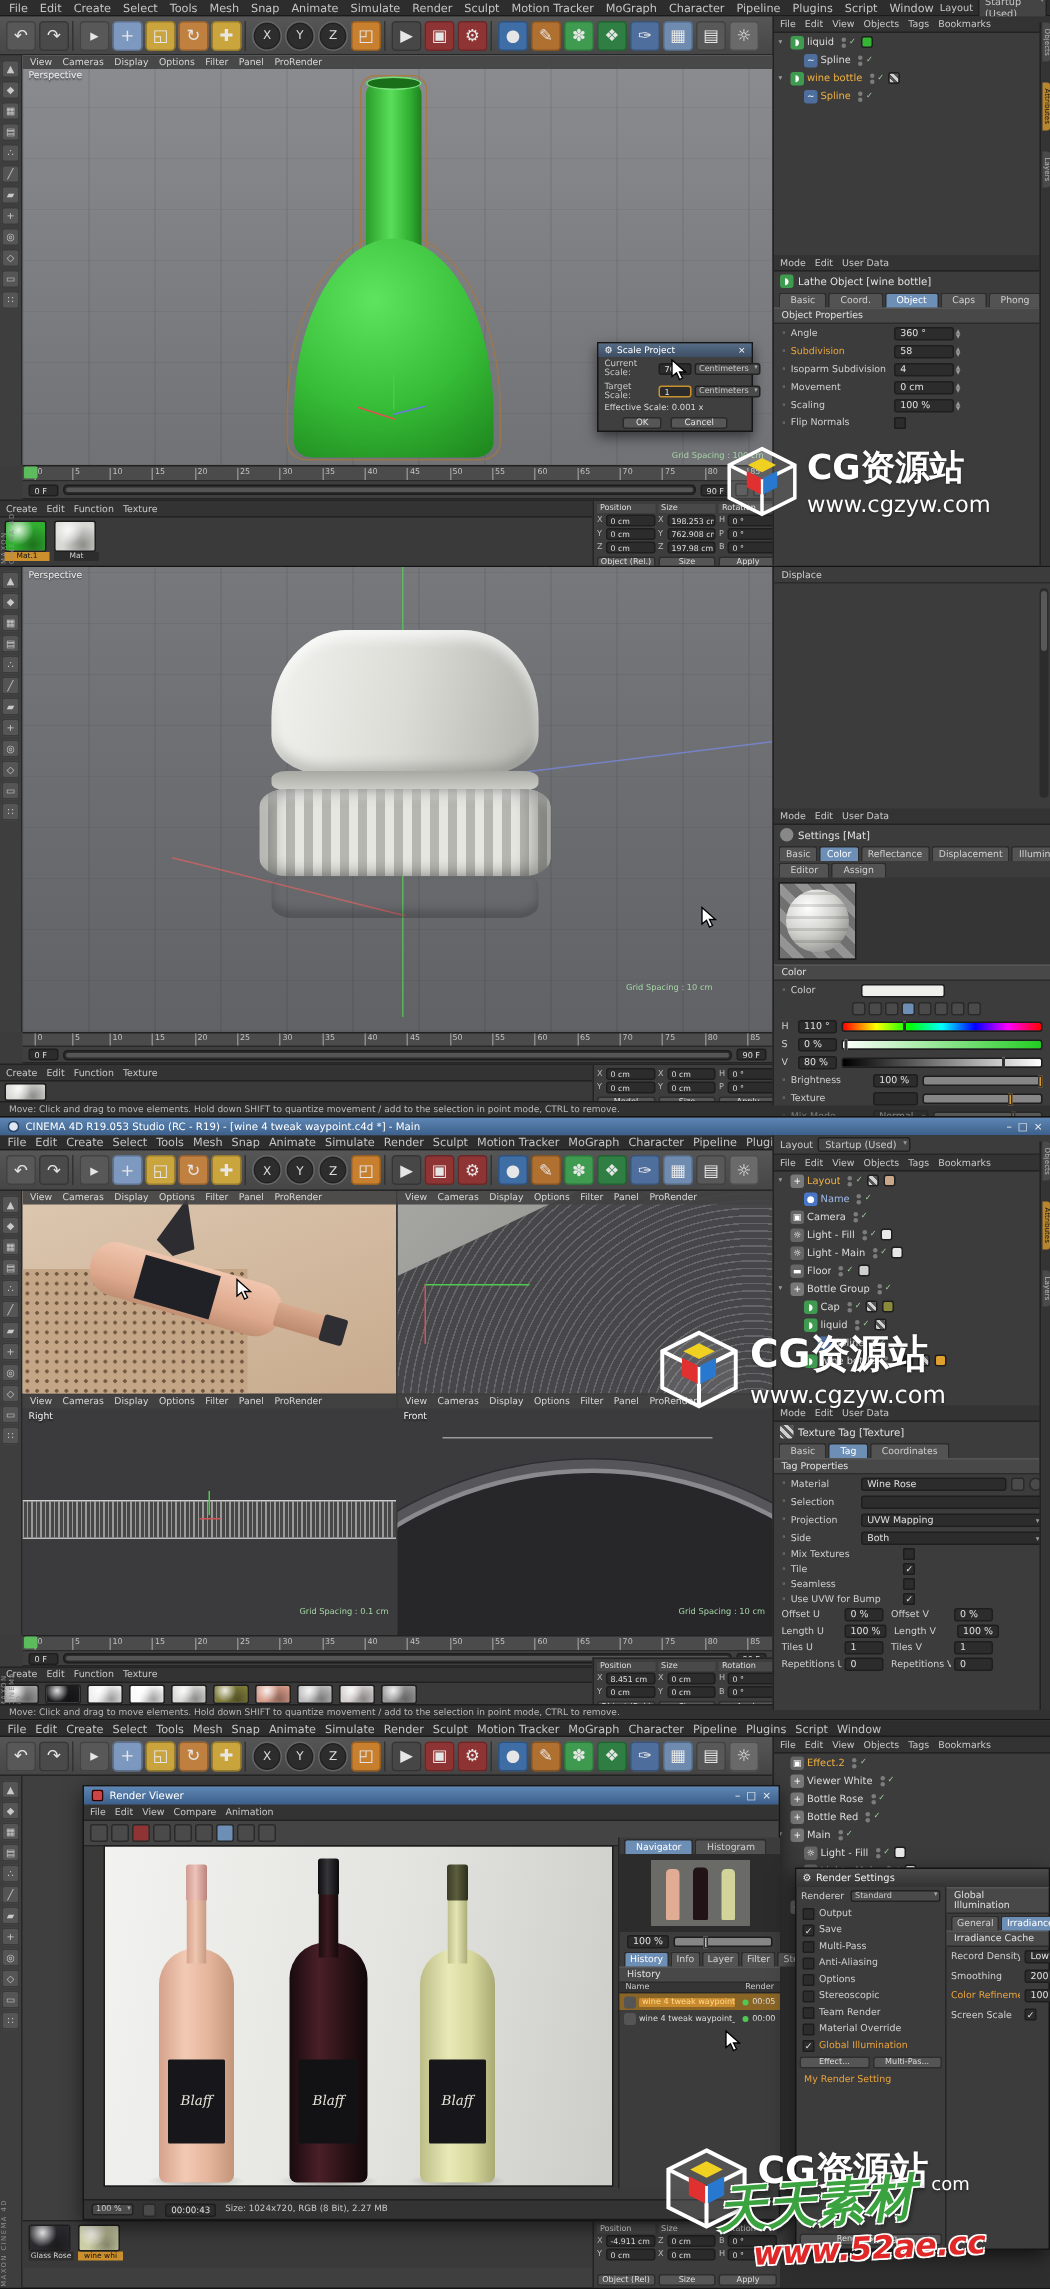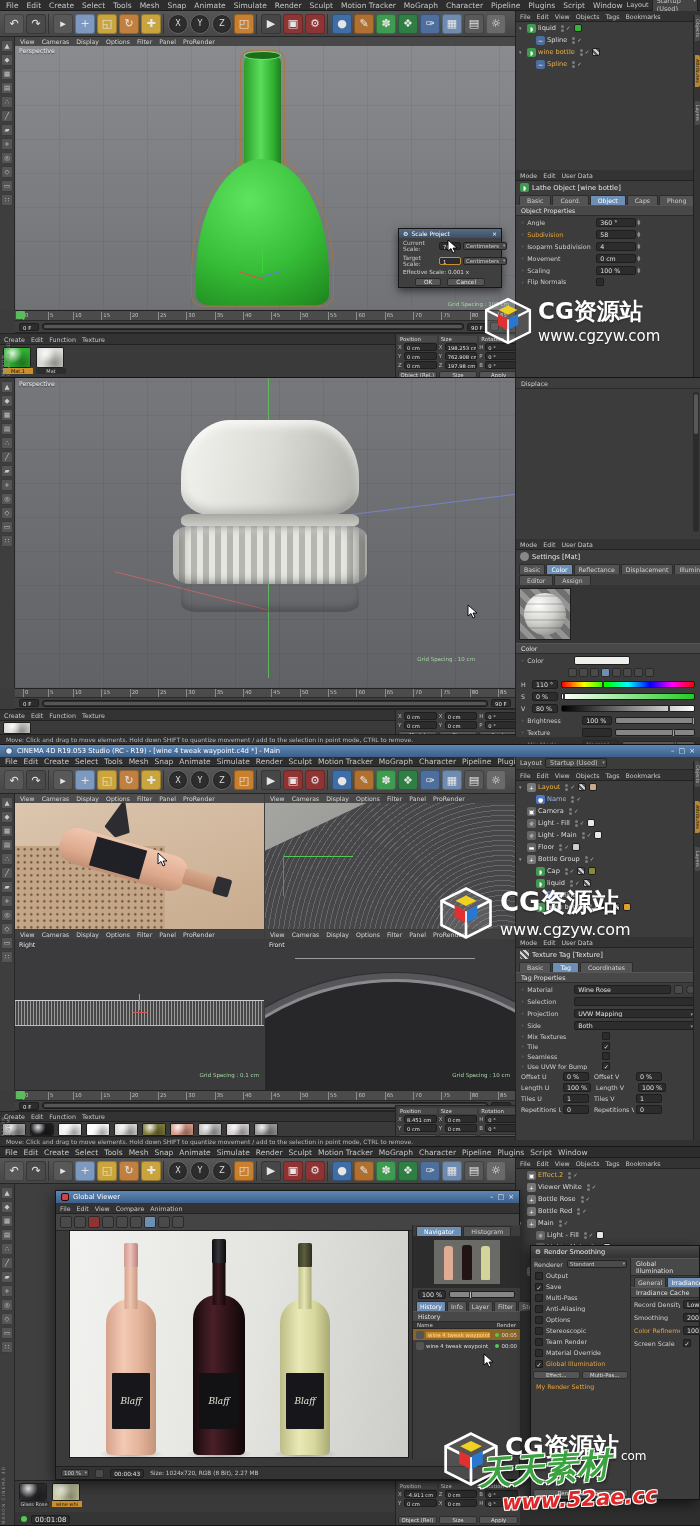--- a/index.html
+++ b/index.html
@@ -1444,21 +1444,21 @@
             <span class="otag" data-name="material-tag-icon"></span>
           </div>
         </div>
   </div>
 
   <div class="abs" style="left:55px;top:43px;width:465px;height:290px;background:#3a3a3a;border:1px solid #161616;box-shadow:0 4px 14px rgba(0,0,0,.6);z-index:20" data-name="picture-viewer-window">
     <div class="titlebar" style="position:relative" data-name="pv-titlebar">
       <svg width="8" height="8" viewBox="0 0 8 8" data-name="pv-icon">
             <rect x="0.5" y="0.5" width="7" height="7" rx="1.5" fill="#c44" stroke="#300"></rect>
           </svg>
-      <span data-name="pv-title">Global Viewer</span>
+      <span data-name="pv-title">Render Viewer</span>
       <span class="wctl">
             <span data-name="minimize-icon">–</span>
             <span data-name="maximize-icon">□</span>
             <span data-name="close-icon">×</span>
           </span>
     </div>
     <div class="pmenu">
           <span data-name="pv-menu-item">File</span>
           <span data-name="pv-menu-item">Edit</span>
           <span data-name="pv-menu-item">View</span>
@@ -1562,21 +1562,21 @@
       <span class="dropfield" data-name="pv-status-zoom">100 %</span>
       <span class="mrbtn" data-name="pv-fit-icon"></span>
       <span class="field" style="min-width:30px" data-name="pv-status-time">00:00:43</span>
       <span data-name="pv-status-size">Size: 1024x720, RGB (8 Bit), 2.27 MB</span>
     </div>
   </div>
 
   <div class="abs" style="left:530px;top:98px;width:170px;height:255px;background:#3c3c3c;border:1px solid #141414;box-shadow:-3px 4px 12px rgba(0,0,0,.6);z-index:25" data-name="render-settings-window">
     <div style="display:flex;align-items:center;gap:3px;background:linear-gradient(#4a4a4a,#333);padding:1px 4px;height:12px;font-size:6.6px;color:#eee" data-name="rs-titlebar">
           <span data-name="render-settings-icon">⚙</span>
-          <span data-name="rs-title">Render Smoothing</span>
+          <span data-name="rs-title">Render Settings</span>
         </div>
     <div style="display:flex;height:calc(100% - 12px)">
       <div style="width:100px;border-right:1px solid #262626;display:flex;flex-direction:column" data-name="rs-left-pane">
         <div class="arow" style="padding:2px 3px">
               <span class="lab" style="width:30px">Renderer</span>
               <span class="dropfield flex1" data-name="renderer-dropdown">Standard</span>
             </div>
         <div data-name="rs-item-list">
               <div class="arow rsitem" style="padding:1.5px 4px" data-name="rs-item">
                 <span class="chk" style="display:inline-block"></span>
@@ -1670,24 +1670,20 @@
           </div>
           <div class="mat sel" data-name="material-thumbnail">
             <div class="sw" style="height:18px">
               <span class="ball tagon" style="background: rgb(207, 208, 168);"></span>
               <span class="shine"></span>
             </div>
             <div class="nm">wine whi</div>
           </div>
         </div>
   </div>
-  <div class="abs" style="left:15px;top:365px;width:380px;height:14px;background:#353535;display:flex;align-items:center;gap:4px;padding:0 6px" data-name="mini-timeline">
-    <span style="width:6px;height:6px;border-radius:50%;background:#4fc94f" data-name="play-state-dot"></span>
-    <span class="field" style="min-width:32px" data-name="current-time-field">00:01:08</span>
-  </div>
   <div class="coords" style="left:395px;top:333px;width:125px;height:46px" data-name="coordinates-manager">
     <div class="ccols">
       <div class="ccol">
             <div class="h">Position</div>
         <div class="crow">
               <b>X</b>
               <span class="field" data-name="pos-x">-4.911 cm</span>
             </div>
         <div class="crow">
               <b>Y</b>

